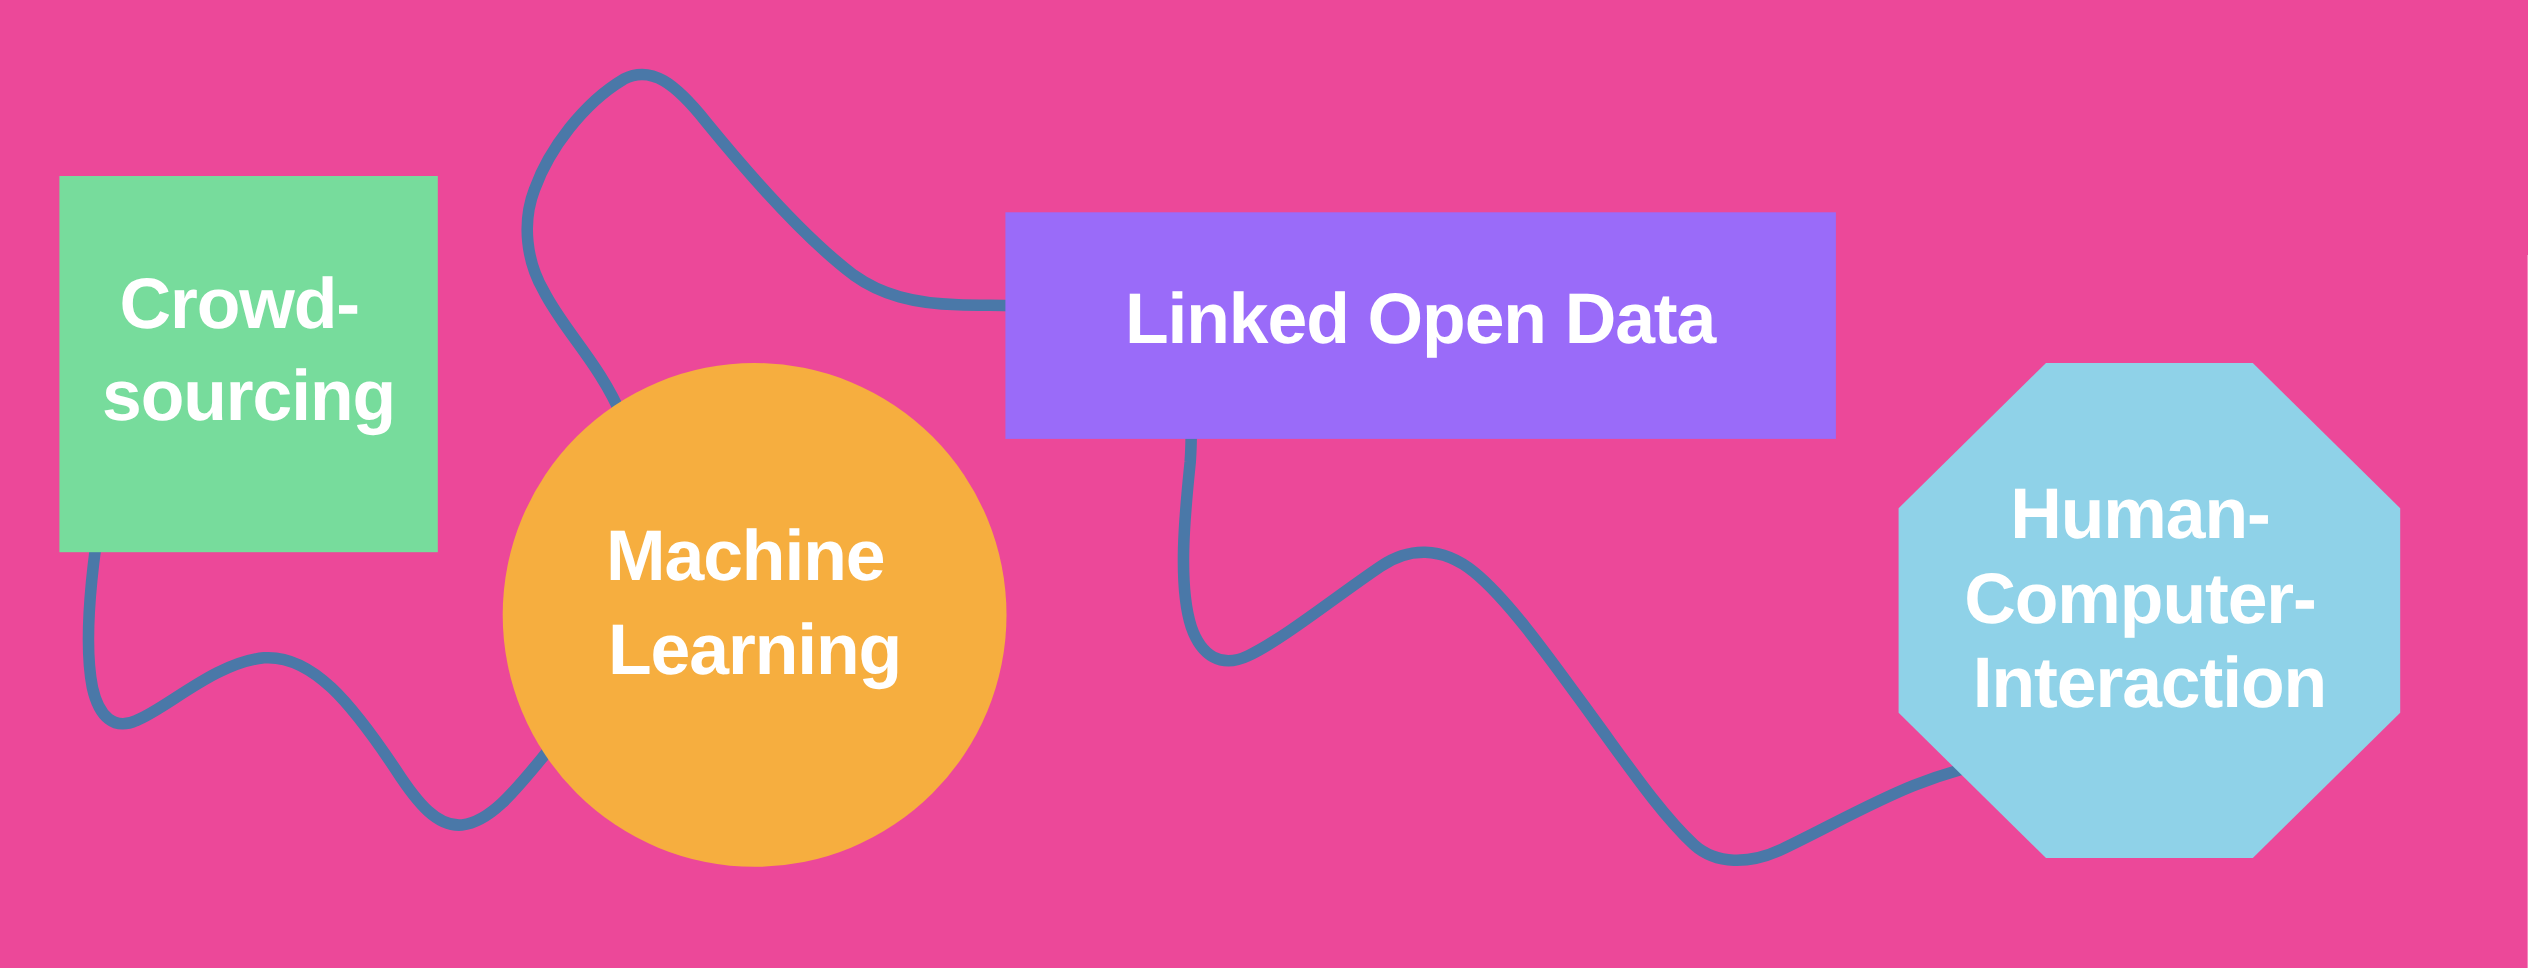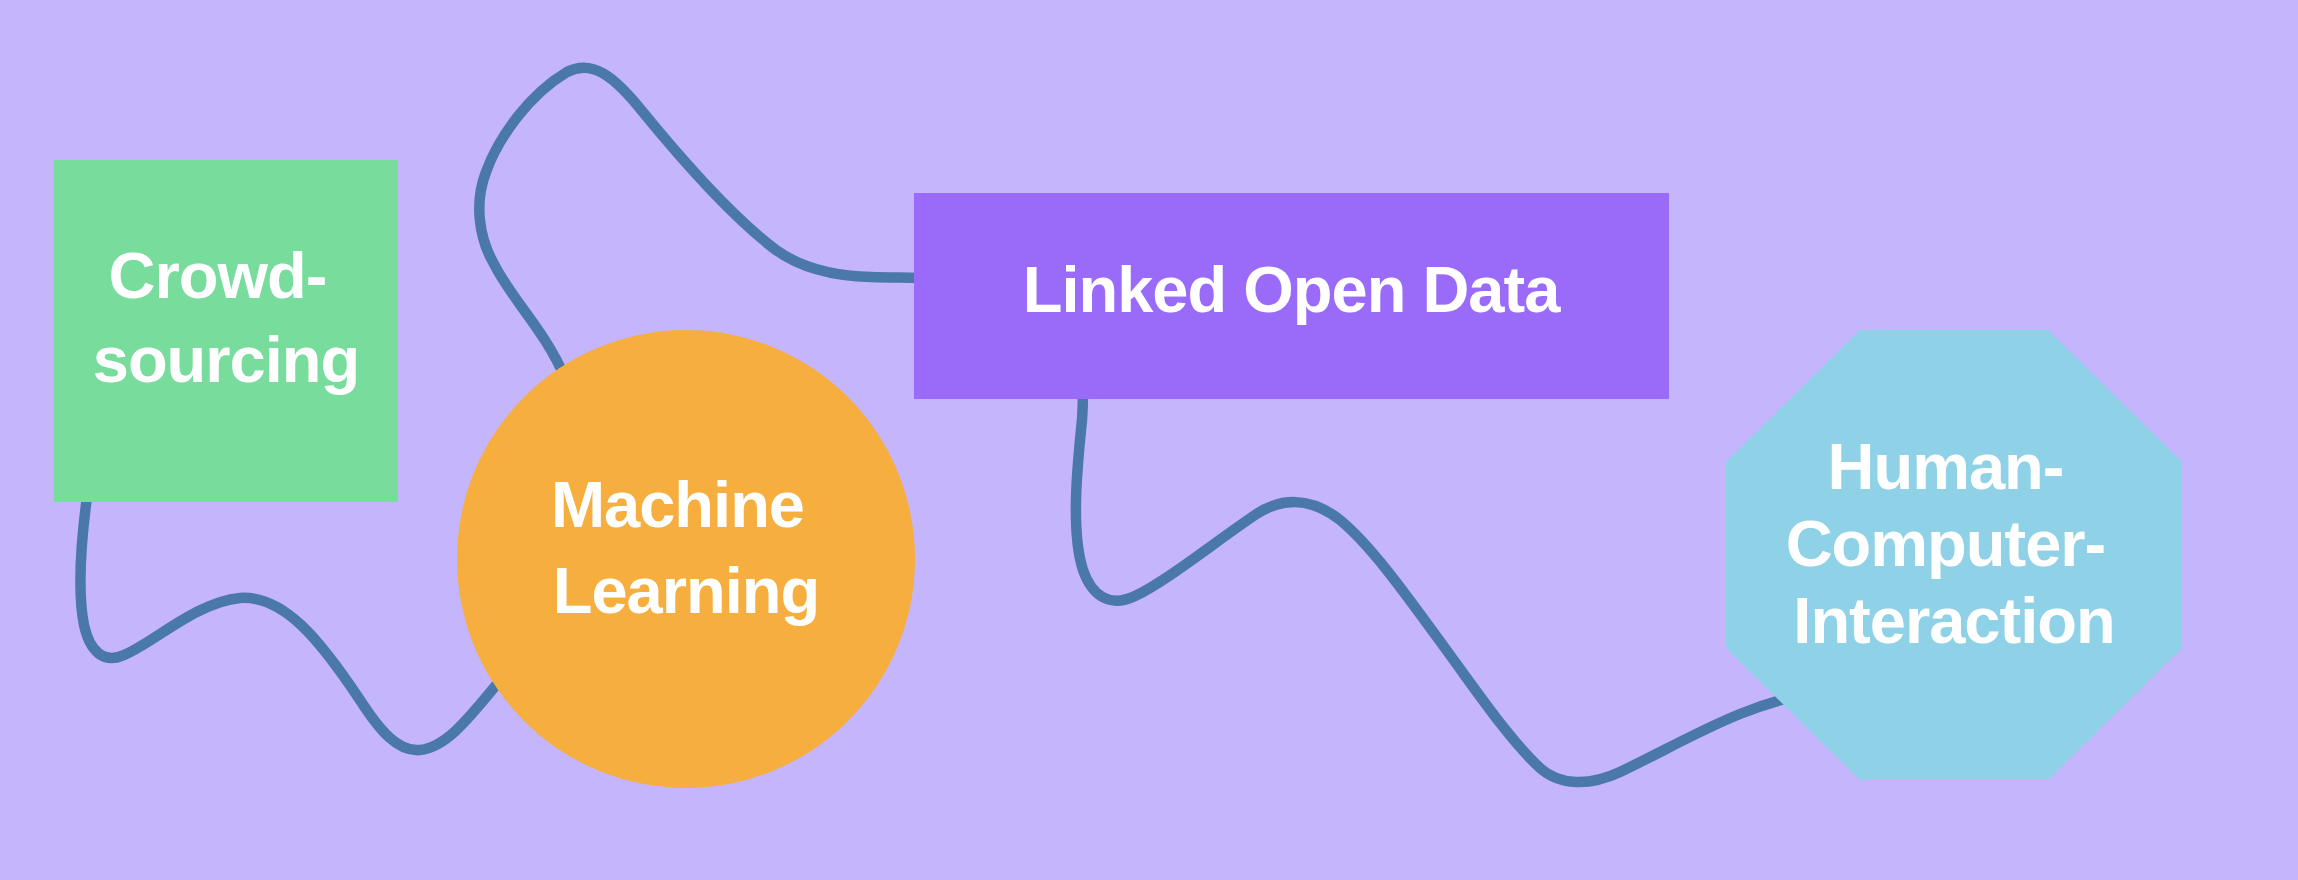--- a/index.html
+++ b/index.html
@@ -4,21 +4,21 @@
 <style>
   html, body {
     margin: 0;
     padding: 0;
     background: #ffffff;
   }
   .stage {
     position: relative;
     width: 2298px;
     height: 880px;
-    background: #c4b5fd;
+    background: #ec4899;
     overflow: hidden;
   }
   .diagram-svg {
     display: block;
     width: 2298px;
     height: 880px;
   }
   .node-label {
     font-family: "Liberation Sans", "DejaVu Sans", sans-serif;
     font-weight: bold;

